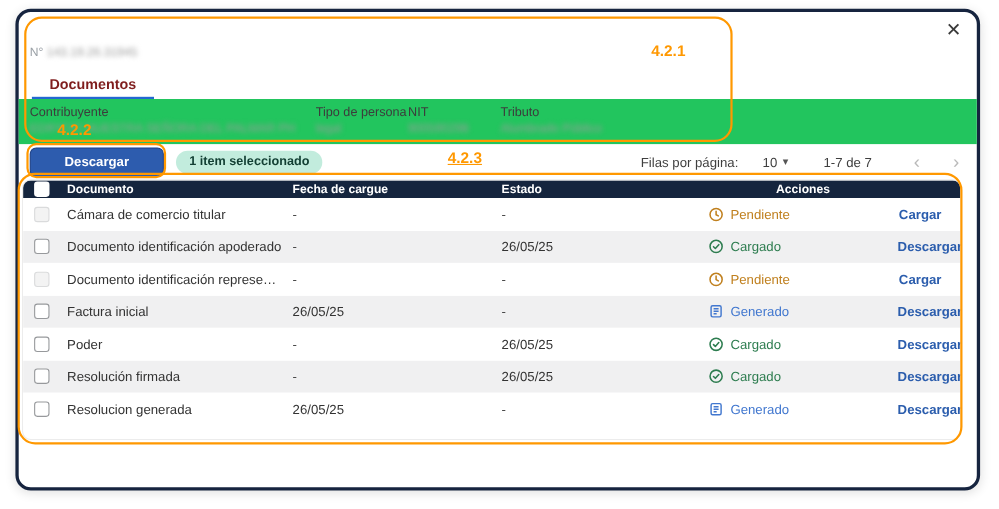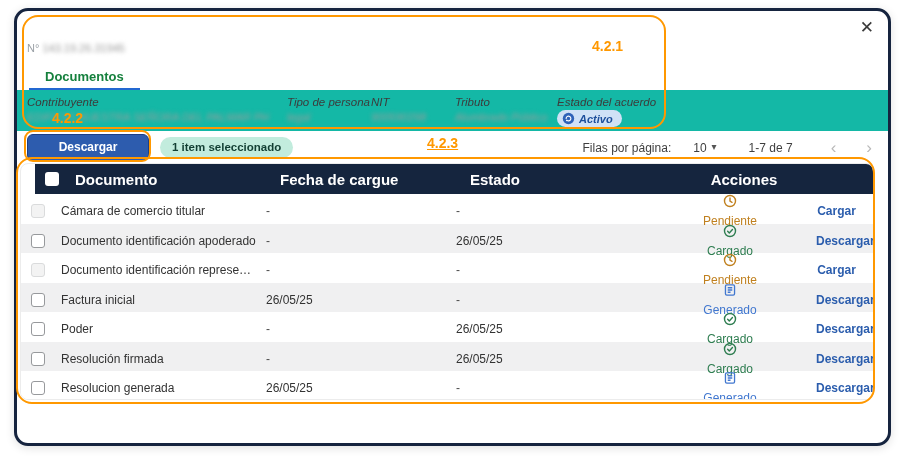--- a/index.html
+++ b/index.html
@@ -14,23 +14,23 @@
   }
   .modal-inner { position:relative; width:100%; height:100%; }
 
   .title { position:absolute; left:10px; top:9px; font-size:15px; font-weight:bold; color:#2b2f36; }
   .numline { position:absolute; left:10px; top:31px; font-size:11px; color:#9aa0a6; }
   .blur { filter:blur(2.2px); color:#9b9b9b; user-select:none; }
   .close-btn { position:absolute; right:14px; top:8px; font-size:17px; color:#3a3a3a; cursor:pointer; line-height:1; }
 
   .tabs { position:absolute; left:12px; top:51px; height:29px; display:flex; }
   .tab { font-size:13px; padding:7px 16px 6px; color:#6e6e6e; cursor:pointer; }
-  .tab.active { color:#15803d; font-weight:bold; border-bottom:3px solid #2368d1; }
-
-  .band { position:absolute; left:0; top:79px; width:871px; height:41px; background:#14b8a6;font-style:italic; }
+  .tab.active { color:#7f1d1d; font-weight:bold; border-bottom:3px solid #2368d1; }
+
+  .band { position:absolute; left:0; top:79px; width:871px; height:41px; background:#22c55e; }
   .field { position:absolute; top:6px; }
   .field .flabel { font-size:11.5px; color:#3c3c3c; }
   .field .fvalue { font-size:11px; margin-top:3px; }
   .badge-activo {
     display:inline-flex; align-items:center; gap:4px; margin-top:2px;
     background:#cfe1f6; color:#1d4f9c; font-size:11px; font-weight:bold;
     border-radius:10px; padding:2px 9px 2px 5px;
   }
 
   .dl-btn {
@@ -50,48 +50,48 @@
   .pg-range { margin-left:32px; }
   .pg-chev { margin-left:38px; color:#b9b9b9; font-size:17px; cursor:pointer; line-height:1; }
   .pg-chev.next { margin-left:30px; }
 
   .table-card {
     position:absolute; left:3px; top:152px; width:854px; height:237px;
     border-radius:8px; overflow:hidden; background:#fff; border:1px solid #ececec;
   }
   .thead {
     display:grid; grid-template-columns:40px 205px 190px 188px 172px 1fr;
-    align-items:center; height:30px; background:#15253e; color:#fff;
-    font-size:15px; font-weight:bold;margin-left:14px;
+    align-items:center; height:16px; background:#15253e; color:#fff;
+    font-size:11px; font-weight:bold;
   }
   .tbody .trow {
     display:grid; grid-template-columns:40px 205px 190px 188px 172px 1fr;
     align-items:center; height:29.5px; font-size:12px; color:#333; background:#fff;
   }
   .tbody .trow:nth-child(even){ background:#f0f0f1; }
   .cb-header { width:14px; height:14px; background:#fff; border-radius:3px; margin-left:10px; cursor:pointer; }
   .cb { width:14px; height:14px; border:1.5px solid #97999c; border-radius:3px; background:#fff; margin-left:10px; cursor:pointer; }
   .cb.disabled { border-color:#dadbdc; background:#f3f3f3; cursor:default; }
   .cell-doc { overflow:hidden; white-space:nowrap; text-overflow:ellipsis; padding-right:10px; }
   .cell-dash { color:#4a4a4a; }
-  .cell-status { display:flex; align-items:center; gap:6px; font-weight:500;flex-direction:column; }
+  .cell-status { display:flex; align-items:center; gap:6px; font-weight:500; }
   .cell-status svg { flex:0 0 auto; }
   .st-pendiente { color:#c0801f; }
   .st-cargado { color:#2e7d50; }
   .st-generado { color:#4177cf; }
   .cell-action { text-align:center; color:#2b5dad; font-weight:bold; cursor:pointer; padding-right:16px; }
 
   .ann-rect { position:absolute; border:2.5px solid #ff9800; pointer-events:none; }
   .ann-rect.r1 { left:22px; top:15px; width:644px; height:114px; border-radius:16px; }
   .ann-rect.r2 { left:24px; top:130px; width:127px; height:32px; border-radius:9px; }
   .ann-rect.r3 { left:16px; top:157px; width:859px; height:247px; border-radius:16px; }
   .ann-label { position:absolute; color:#ff9800; font-size:14px; font-weight:bold; pointer-events:none; }
   .ann-label.l1 { left:592px; top:38px; }
   .ann-label.l2 { left:52px; top:110px; }
-  .ann-label.l3 { left:427px; top:135px;text-decoration:underline; }
+  .ann-label.l3 { left:407px; top:135px;text-decoration:underline; }
 </style>
 </head>
 <body>
 
 <div class="page">
   <div class="modal">
     <div class="modal-inner">
 
       <div class="numline">
         <span>N°</span>
@@ -112,31 +112,20 @@
           <div class="flabel">Tipo de persona</div>
           <div class="fvalue blur">legal</div>
         </div>
         <div class="field" style="left:354px;">
           <div class="flabel">NIT</div>
           <div class="fvalue blur">900590298</div>
         </div>
         <div class="field" style="left:438px;">
           <div class="flabel">Tributo</div>
           <div class="fvalue blur">Alumbrado Público</div>
-        </div>
-        <div class="field" style="left:540px;">
-          <div class="flabel">Estado del acuerdo</div>
-          <div class="badge-activo">
-            <svg width="13" height="13" viewBox="0 0 16 16">
-              <circle cx="8" cy="8" r="7" fill="#2f62b8"></circle>
-              <path d="M5.1 8a2.9 2.9 0 1 1 .85 2.05" stroke="#fff" stroke-width="1.4" fill="none" stroke-linecap="round"></path>
-              <path d="M5.0 11.7v-2h2z" fill="#fff"></path>
-            </svg>
-            <span>Activo</span>
-          </div>
         </div>
       </div>
 
       <div class="dl-btn">Descargar documentos</div>
       <div class="sel-pill">1 item seleccionado</div>
 
       <div class="pagination">
         <span>Filas por página:</span>
         <span class="pg-rows-value">
           <span>10</span>

